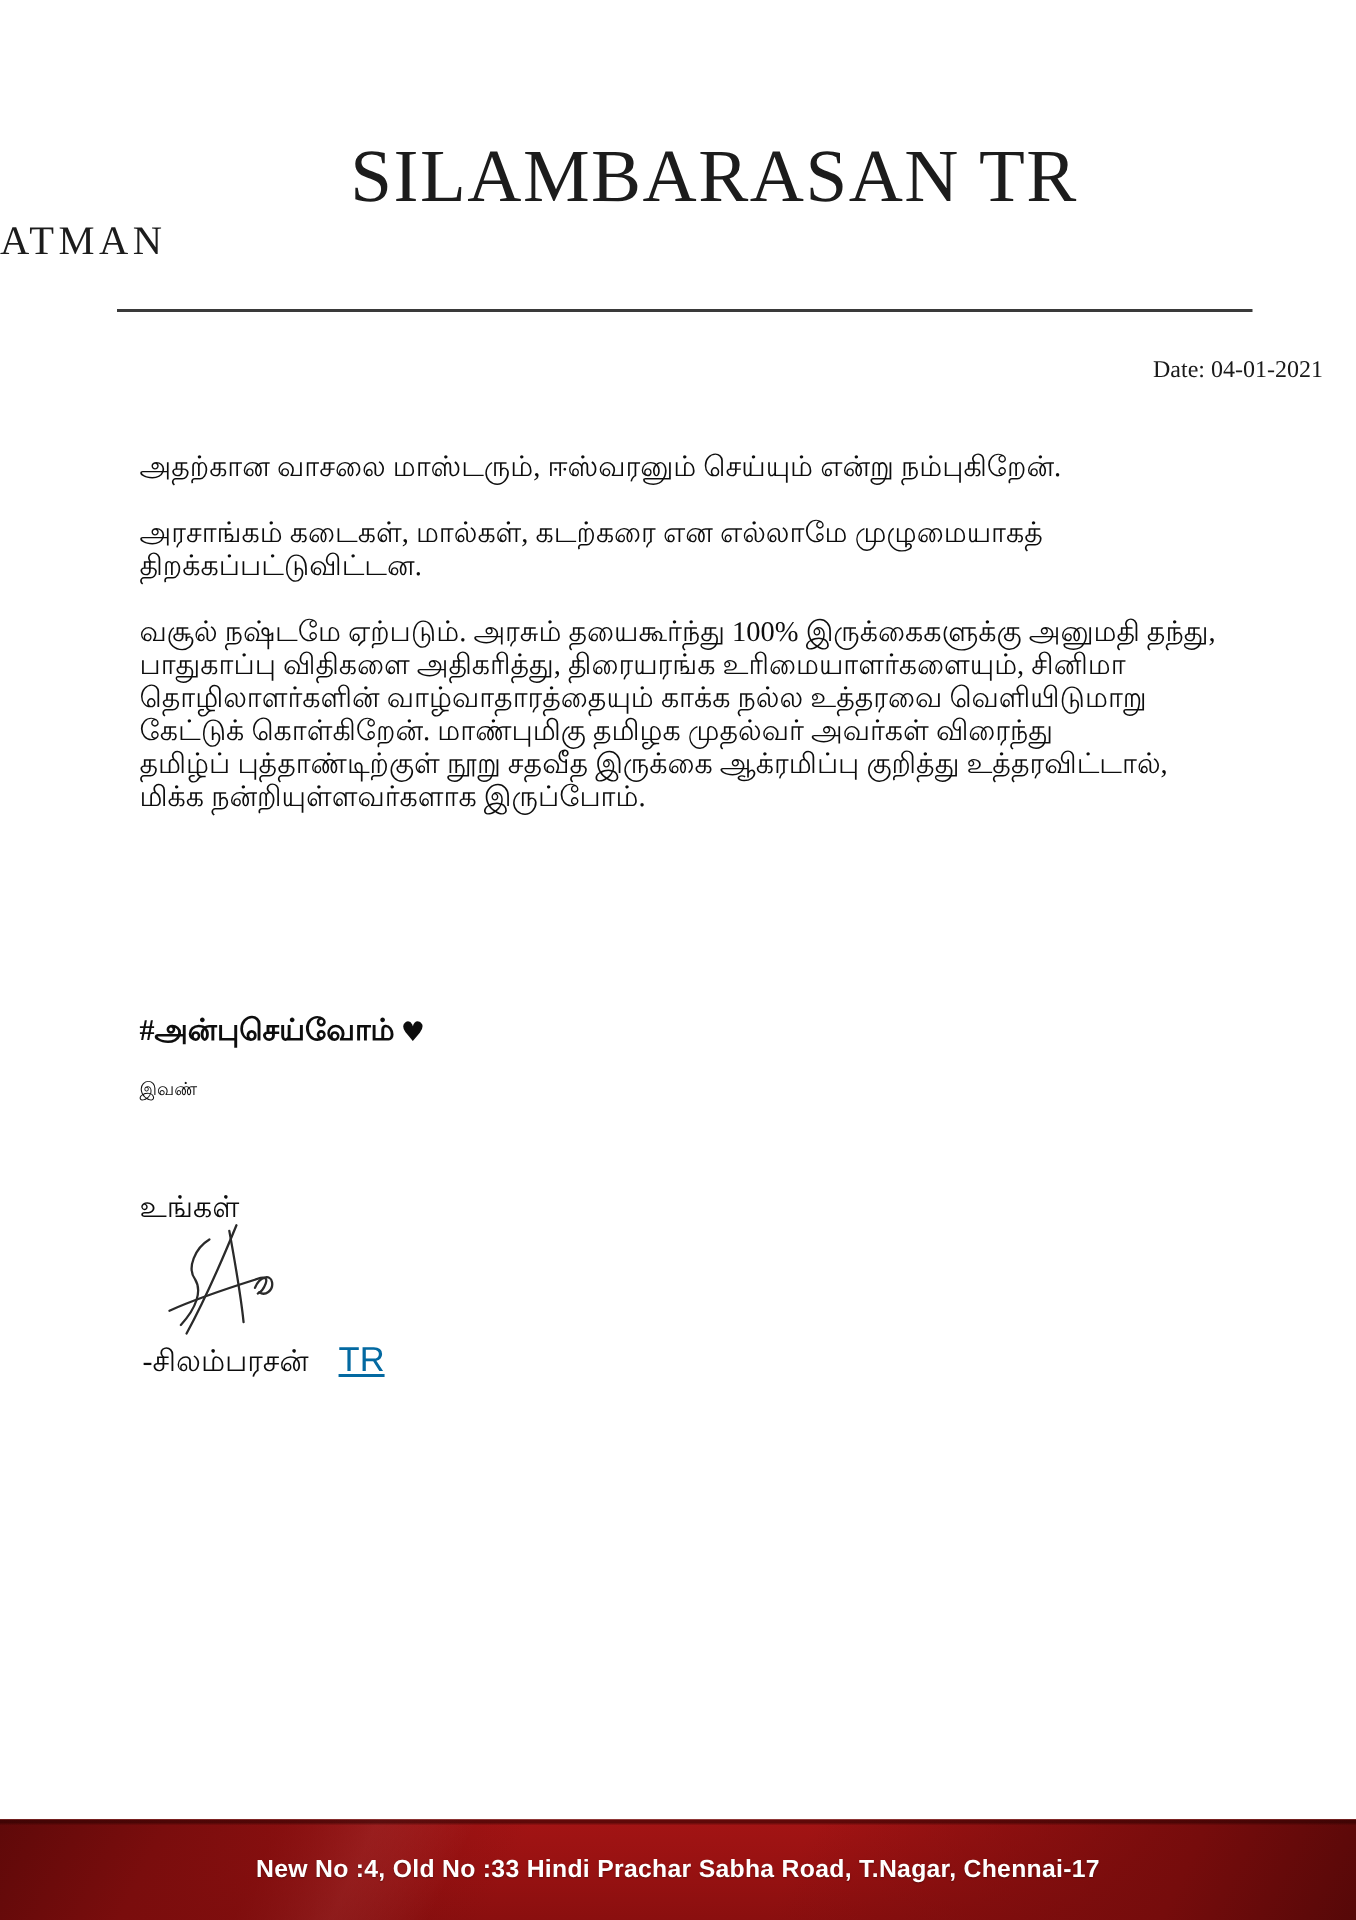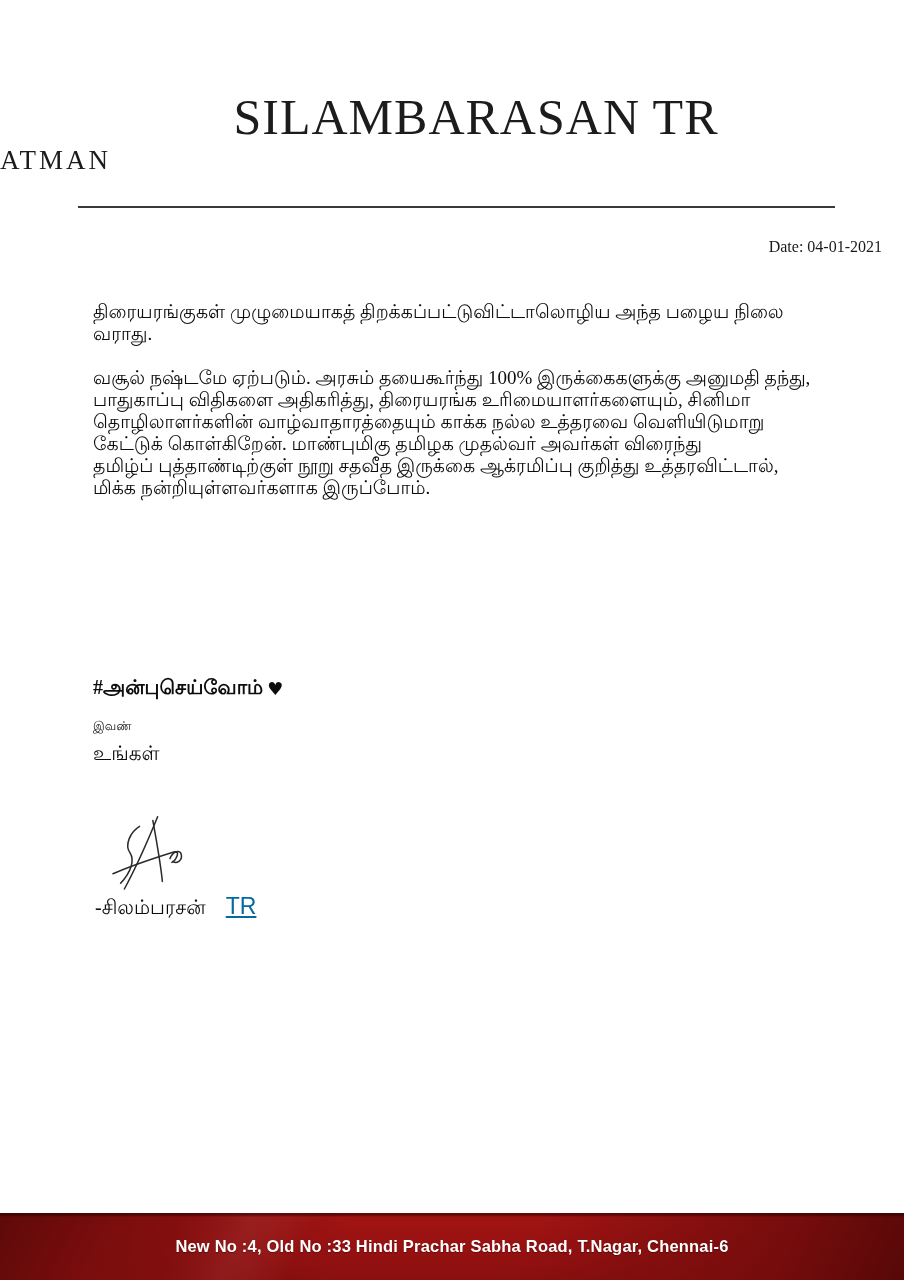--- a/index.html
+++ b/index.html
@@ -28,21 +28,21 @@
     position:absolute; top:301px; left:93px; width:742px;
     font-size:19px; line-height:22px; color:#0d0d0d;
   }
   .content p { margin:0 0 22px; white-space:pre-line; }
   .hashtag-line {
     position:absolute; top:676px; left:93px; font-size:20px; font-weight:600;
     color:#0d0d0d; display:flex; align-items:center; gap:4px;text-align:right;
   }
   .heart { font-family:"DejaVu Sans", sans-serif; font-size:18px; }
   .closing-1 { position:absolute; top:719px; left:93px; font-size:12px; color:#0d0d0d; }
-  .closing-2 { position:absolute; top:742px; left:93px; font-size:20px; color:#0d0d0d;font-family:Liberation Serif, serif; }
+  .closing-2 { position:absolute; top:794px; left:93px; font-size:20px; color:#0d0d0d;font-family:Liberation Serif, serif; }
   .signature { position:absolute; top:813px; left:103px; width:95px; height:95px; }
   .signature svg { width:100%; height:100%; }
   .sig-name {
     position:absolute; top:893px; left:95px; font-size:20px; color:#0d0d0d;
     display:flex; align-items:baseline; gap:20px;
   }
   .sig-name .latin {
     font-family:"Liberation Sans", sans-serif; font-size:23px; color:#0369a1;text-decoration:underline;
   }
   .footer {
@@ -67,21 +67,23 @@
 
 <div class="page">
 
   <div class="title">SILAMBARASAN TR</div>
   <div class="subtitle">ATMAN</div>
   <div class="rule"></div>
 
   <div class="date">Date: 04-01-2021</div>
 
   <div class="content">
-    <p>திரையரங்குகள் முழுமையாகத் திறக்கப்பட்டுவிட்டாலொழிய அந்த பழைய நிலை வராது.</p>
+    <p>அதற்கான வாசலை மாஸ்டரும், ஈஸ்வரனும் செய்யும் என்று நம்புகிறேன்.</p>
+    <p>அரசாங்கம் கடைகள், மால்கள், கடற்கரை என எல்லாமே முழுமையாகத்
+திறக்கப்பட்டுவிட்டன.</p>
     <p>வசூல் நஷ்டமே ஏற்படும். அரசும் தயைகூர்ந்து 100% இருக்கைகளுக்கு அனுமதி தந்து,
 பாதுகாப்பு விதிகளை அதிகரித்து,  திரையரங்க உரிமையாளர்களையும், சினிமா
 தொழிலாளர்களின் வாழ்வாதாரத்தையும் காக்க நல்ல உத்தரவை வெளியிடுமாறு
 கேட்டுக் கொள்கிறேன். மாண்புமிகு தமிழக முதல்வர் அவர்கள் விரைந்து
 தமிழ்ப் புத்தாண்டிற்குள் நூறு சதவீத இருக்கை ஆக்ரமிப்பு குறித்து உத்தரவிட்டால்,
 மிக்க நன்றியுள்ளவர்களாக இருப்போம்.</p>
   </div>
 
   <div class="hashtag-line">
     <span>#அன்புசெய்வோம்</span>
@@ -100,16 +102,16 @@
       <path d="M68,48 C71,40 79,38 80,44 C81,50 75,54 71,51"></path>
     </svg>
   </div>
 
   <div class="sig-name">
     <span>-சிலம்பரசன்</span>
     <span class="latin">TR</span>
   </div>
 
   <div class="footer">
-    <div class="footer-address">New No :4, Old No :33 Hindi Prachar Sabha Road, T.Nagar, Chennai-6</div>
+    <div class="footer-address">New No :4, Old No :33 Hindi Prachar Sabha Road, T.Nagar, Chennai-17</div>
   </div>
 
 </div>
 
 </body></html>

